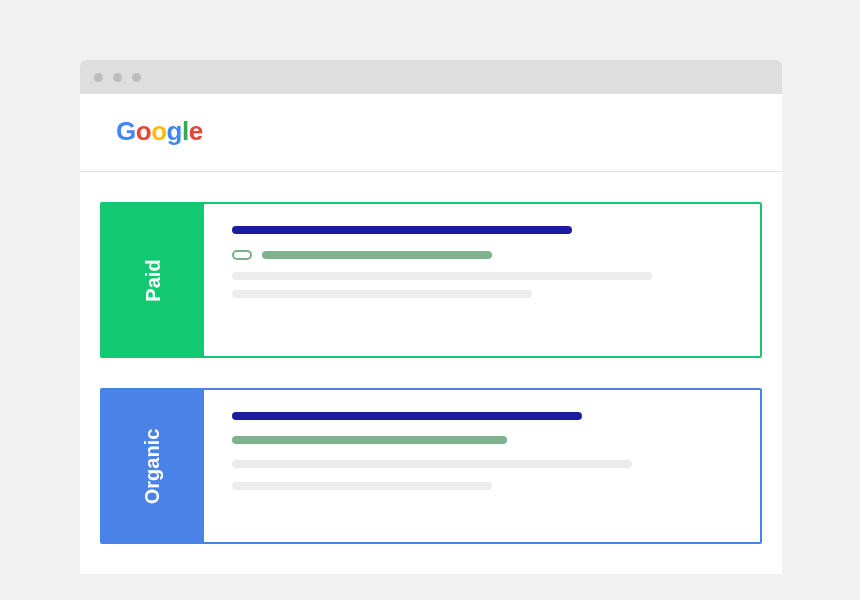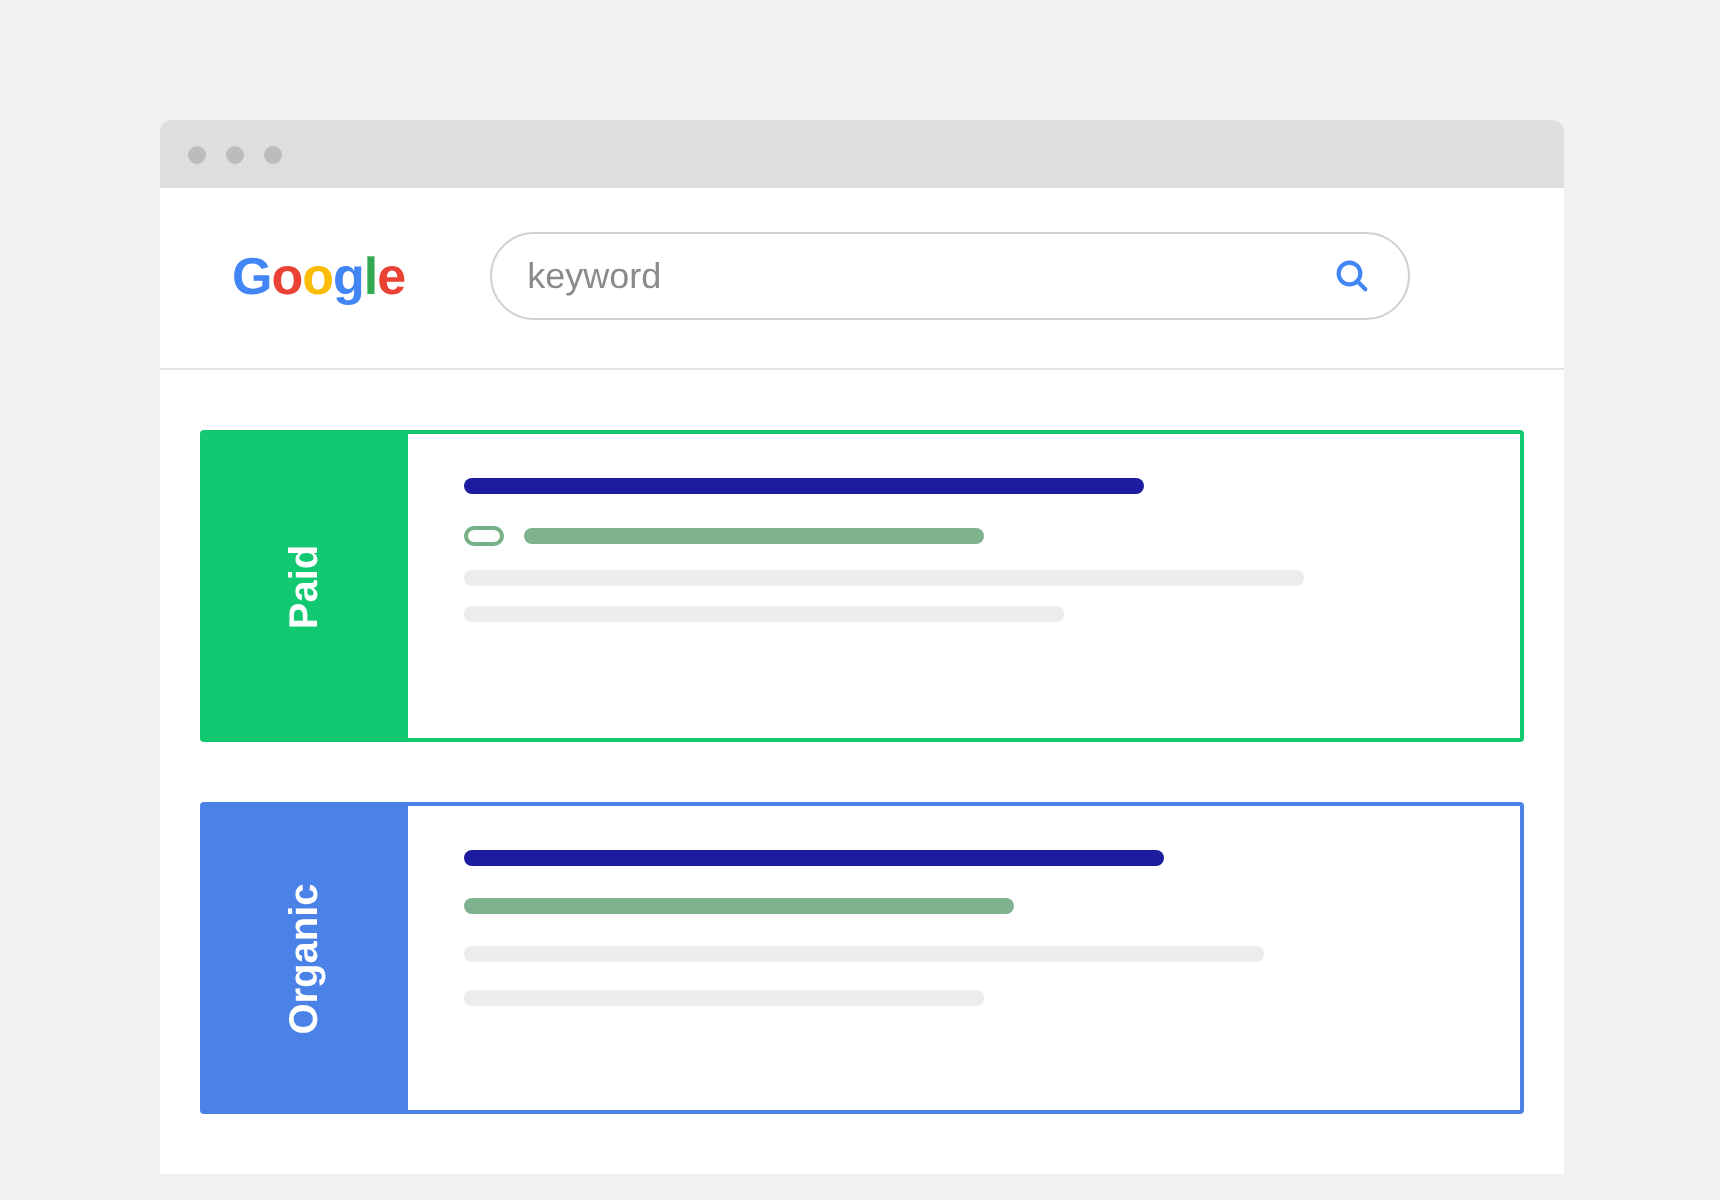--- a/index.html
+++ b/index.html
@@ -31,21 +31,21 @@
     .dot {
       width: 9px;
       height: 9px;
       border-radius: 50%;
       background: #bcbcbc;
     }
     .header {
       display: flex;
       align-items: center;
       padding: 22px 36px 24px 36px;
-      gap: 42px;
+      gap: 30px;
       border-bottom: 1px solid #e4e4e4;
     }
     .logo {
       font-size: 26px;
       font-weight: 600;
       letter-spacing: -0.5px;
     }
     .logo span:nth-child(1){color:#4285F4}
     .logo span:nth-child(2){color:#EA4335}
     .logo span:nth-child(3){color:#FBBC05}
@@ -120,27 +120,20 @@
   <div class="titlebar">
     <div class="dot"></div>
     <div class="dot"></div>
     <div class="dot"></div>
   </div>
 
   <div class="header">
     <div class="logo">
       <span>G</span><span>o</span><span>o</span><span>g</span><span>l</span><span>e</span>
     </div>
-    <div class="searchbar">
-      <span class="placeholder">keyword</span>
-      <svg width="20" height="20" viewBox="0 0 24 24" fill="none" stroke="#4285F4" stroke-width="2.5" stroke-linecap="round">
-        <circle cx="10.5" cy="10.5" r="6.5"></circle>
-        <line x1="20" y1="20" x2="15.2" y2="15.2"></line>
-      </svg>
-    </div>
   </div>
 
   <div class="results">
 
     <div class="result-card card-paid">
       <div class="side-label">
         <span>Paid</span>
       </div>
       <div class="card-body">
         <div class="bar title-bar"></div>

